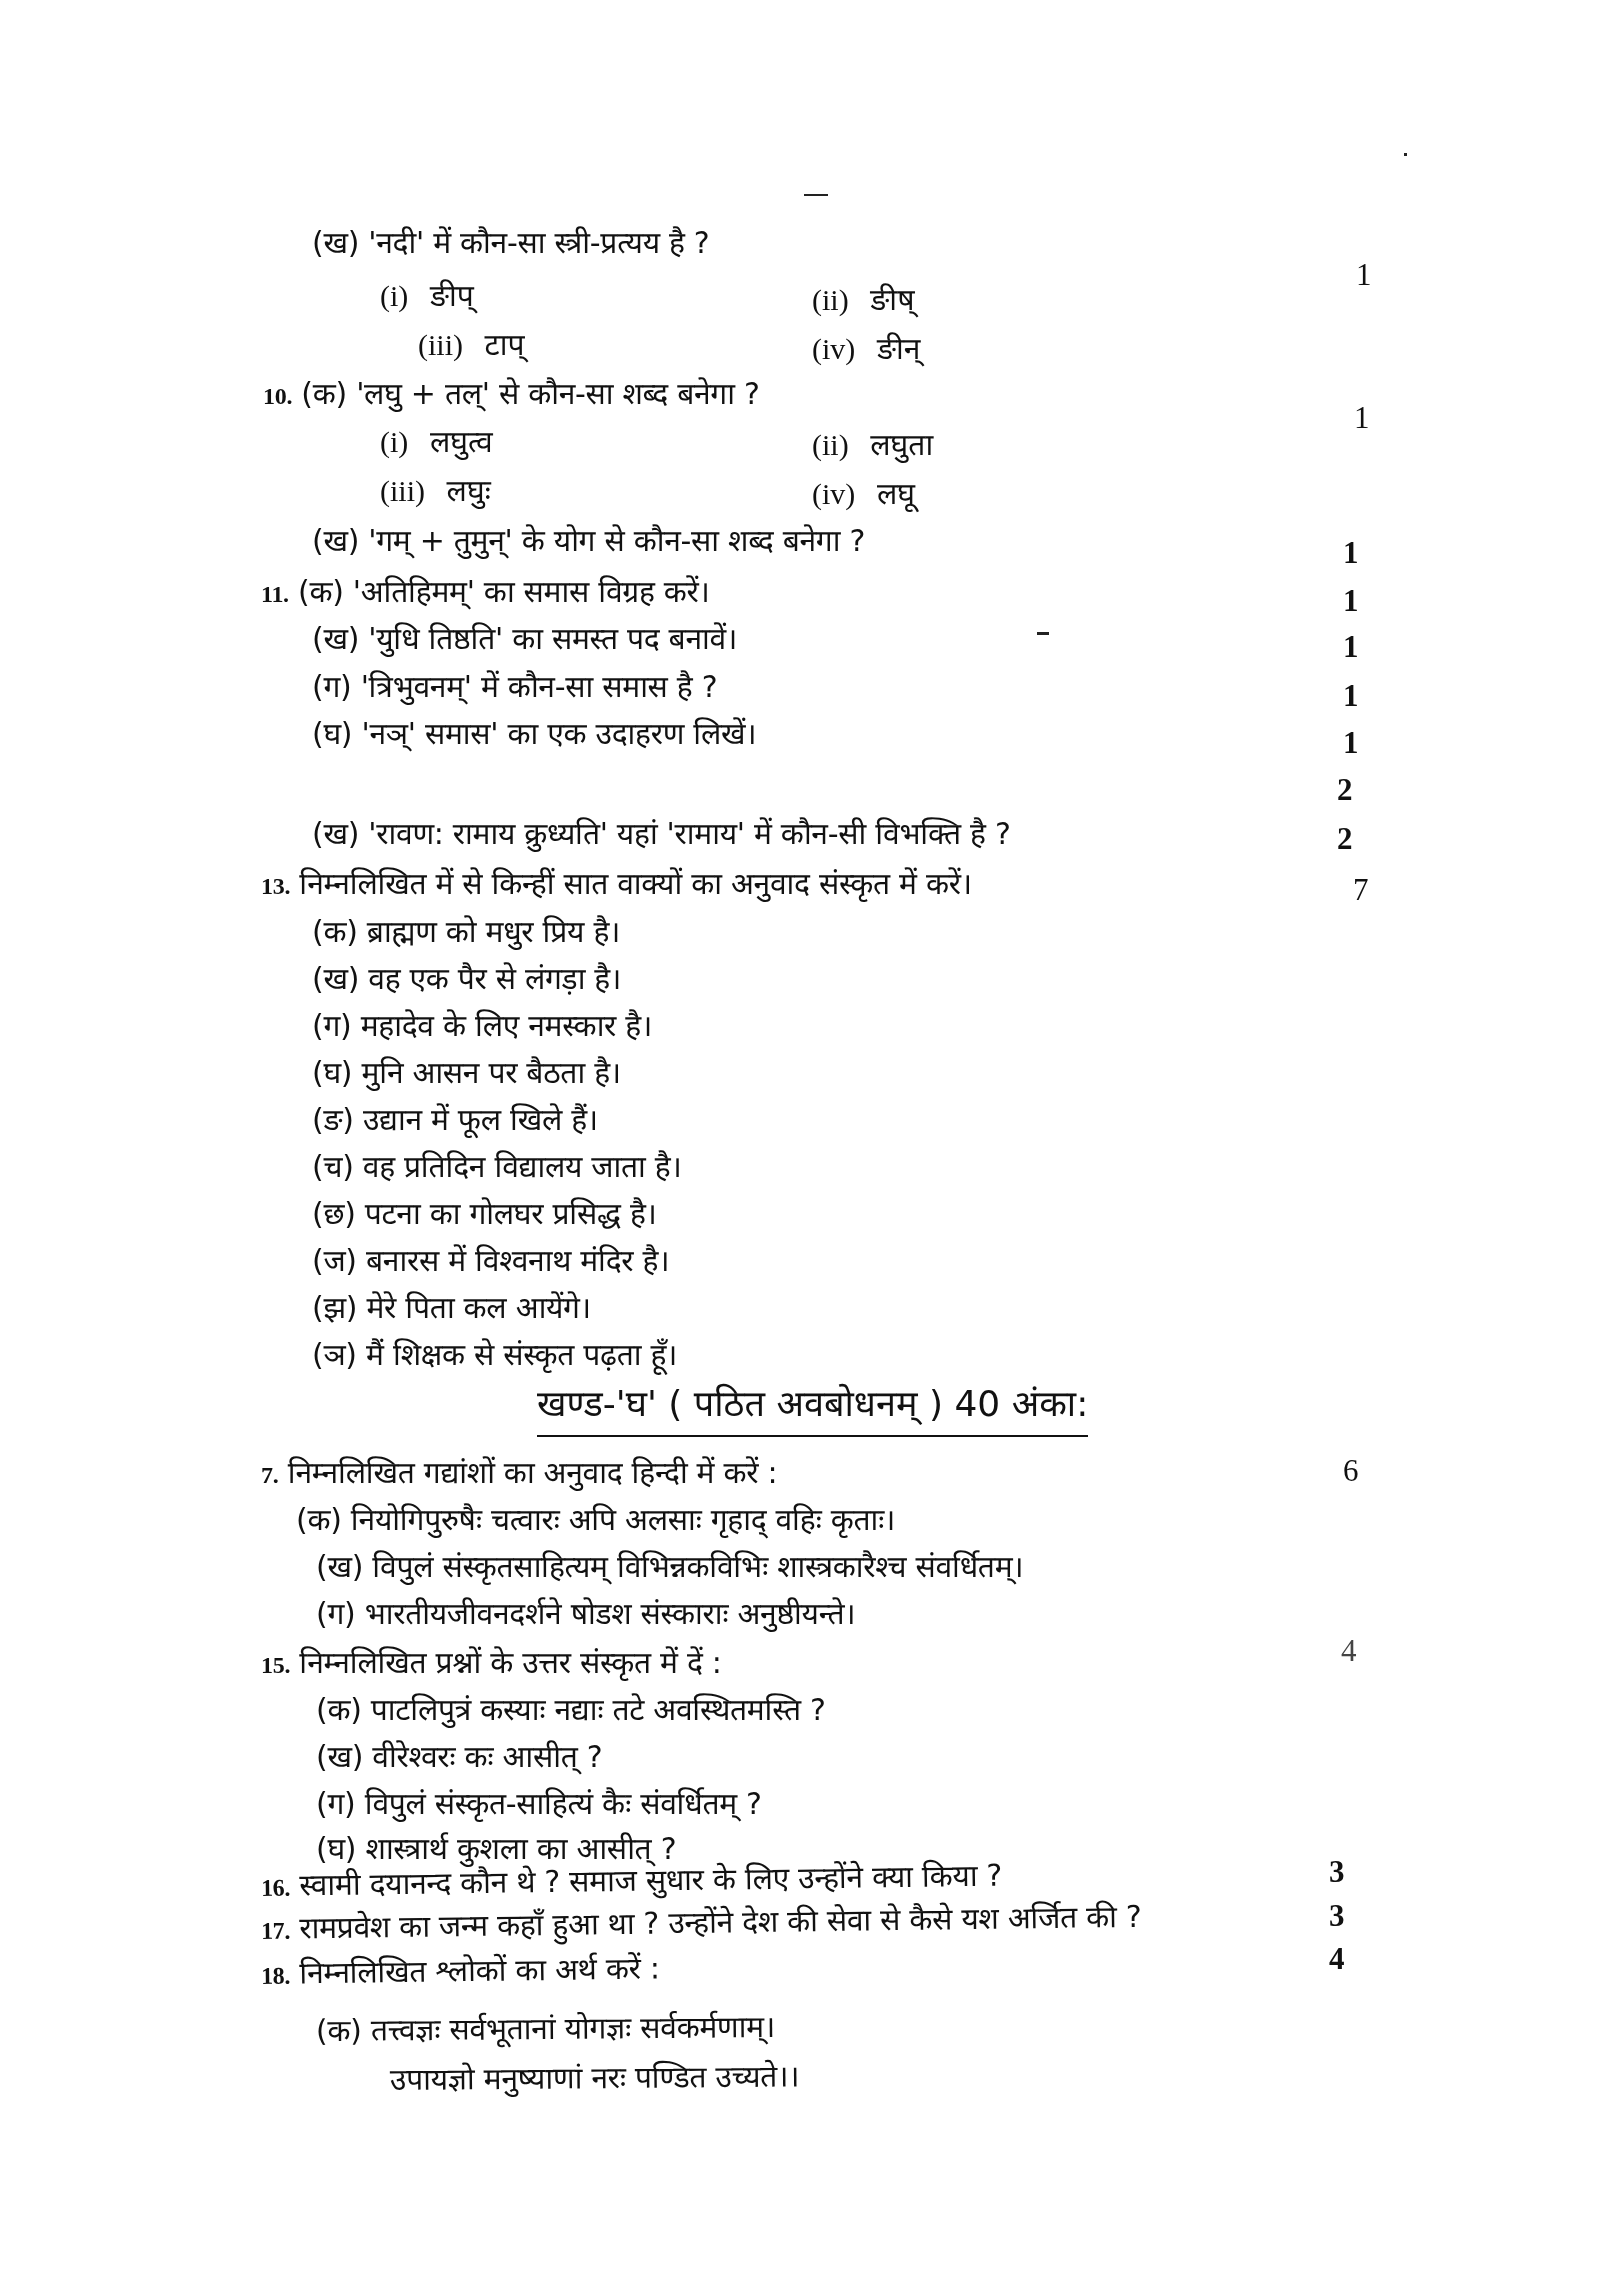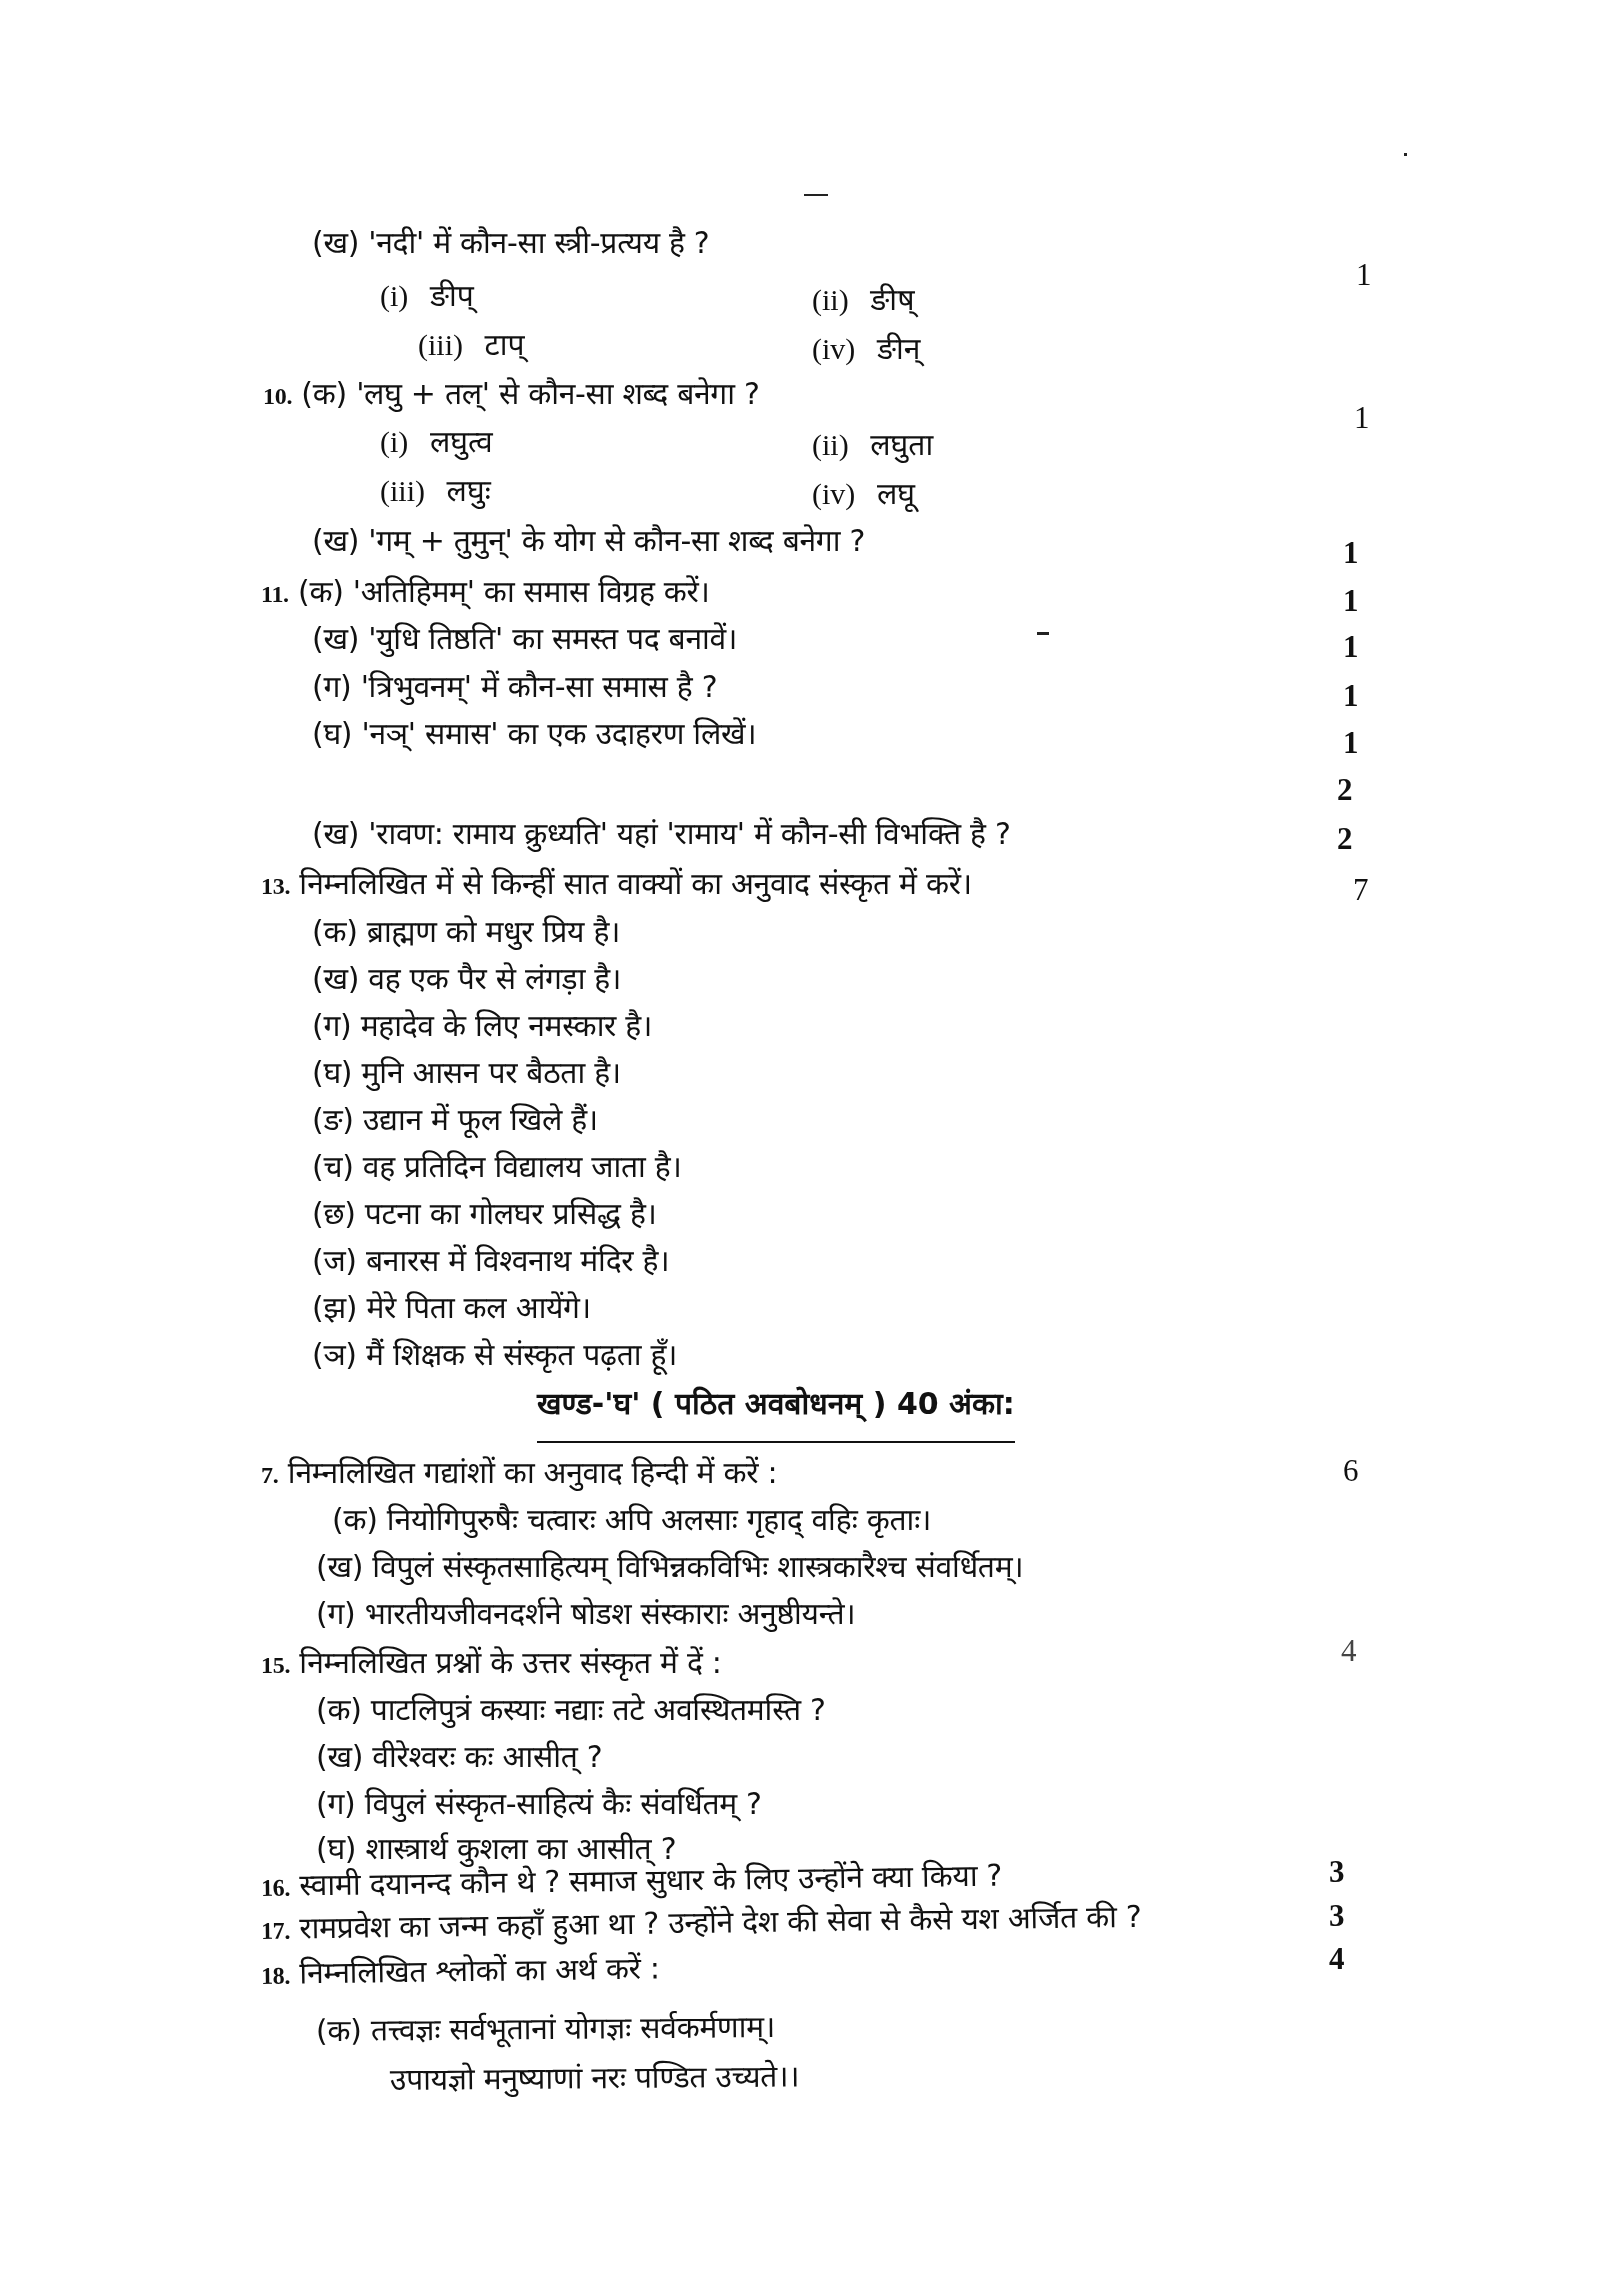--- a/index.html
+++ b/index.html
@@ -4,22 +4,22 @@
 <style>
   html,body{margin:0;padding:0;background:#ffffff;}
   body{width:1621px;height:2293px;position:relative;overflow:hidden;
        font-family:"DejaVu Sans","Liberation Sans",sans-serif;color:#111;}
   .page{position:absolute;left:0;top:0;width:1606px;height:2293px;}
   .line{position:absolute;font-size:30px;line-height:39px;white-space:nowrap;letter-spacing:-0.3px;}
   .qnum{font-family:"Liberation Serif","DejaVu Serif",serif;font-weight:bold;font-size:24px;}
   .mark{position:absolute;font-family:"Liberation Serif","DejaVu Serif",serif;font-size:31px;font-weight:bold;line-height:39px;}
   .opt{position:absolute;font-size:30px;line-height:43px;white-space:nowrap;}
   .opt .rn{font-family:"Liberation Serif","DejaVu Serif",serif;font-size:30px;margin-right:21.6px;}
-  .heading{position:absolute;font-size:30px;font-weight:bold;line-height:39px;white-space:nowrap;
-           border-bottom:2.9px solid #111;padding-bottom:18px;}
+  .heading{position:absolute;font-size:36px;font-weight:normal;line-height:39px;white-space:nowrap;
+           border-bottom:2.9px solid #111;padding-bottom:12px;}
   .tick{position:absolute;background:#222;}
 </style>
 </head>
 <body>
 
 <div class="page">
 
   <div class="tick" style="left:804px;top:194px;width:23.5px;height:2px;"></div>
   <div class="tick" style="left:1404px;top:153px;width:2.9px;height:2.9px;"></div>
 
@@ -101,21 +101,21 @@
   <div class="line" style="left:312px;top:1288px;"><span>(झ)</span> <span>मेरे पिता कल आयेंगे।</span></div>
   <div class="line" style="left:312px;top:1335px;"><span>(ञ)</span> <span>मैं शिक्षक से संस्कृत पढ़ता हूँ।</span></div>
 
   <div class="heading" style="left:537px;top:1384px;">खण्ड-'घ' ( पठित अवबोधनम् ) 40 अंका:</div>
 
   <div class="line" style="left:261px;top:1453px;">
     <span class="qnum">7.</span>
     <span>निम्नलिखित गद्यांशों का अनुवाद हिन्दी में करें :</span>
   </div>
   <div class="mark" style="left:1343px;top:1451px;font-weight:normal;">6</div>
-  <div class="line" style="left:332px;top:1500px;"><span>(क)</span> <span>नियोगिपुरुषैः चत्वारः अपि अलसाः गृहाद् वहिः कृताः।</span></div>
+  <div class="line" style="left:296px;top:1500px;"><span>(क)</span> <span>नियोगिपुरुषैः चत्वारः अपि अलसाः गृहाद् वहिः कृताः।</span></div>
   <div class="line" style="left:316px;top:1547px;"><span>(ख)</span> <span>विपुलं संस्कृतसाहित्यम् विभिन्नकविभिः शास्त्रकारैश्च संवर्धितम्।</span></div>
   <div class="line" style="left:316px;top:1594px;"><span>(ग)</span> <span>भारतीयजीवनदर्शने षोडश संस्काराः अनुष्ठीयन्ते।</span></div>
 
   <div class="line" style="left:261px;top:1643px;">
     <span class="qnum">15.</span>
     <span>निम्नलिखित प्रश्नों के उत्तर संस्कृत में दें :</span>
   </div>
   <div class="mark" style="left:1341px;top:1631px;font-weight:normal;color:#444;">4</div>
   <div class="line" style="left:316px;top:1690px;"><span>(क)</span> <span>पाटलिपुत्रं कस्याः नद्याः तटे अवस्थितमस्ति ?</span></div>
   <div class="line" style="left:316px;top:1737px;"><span>(ख)</span> <span>वीरेश्वरः कः आसीत् ?</span></div>

